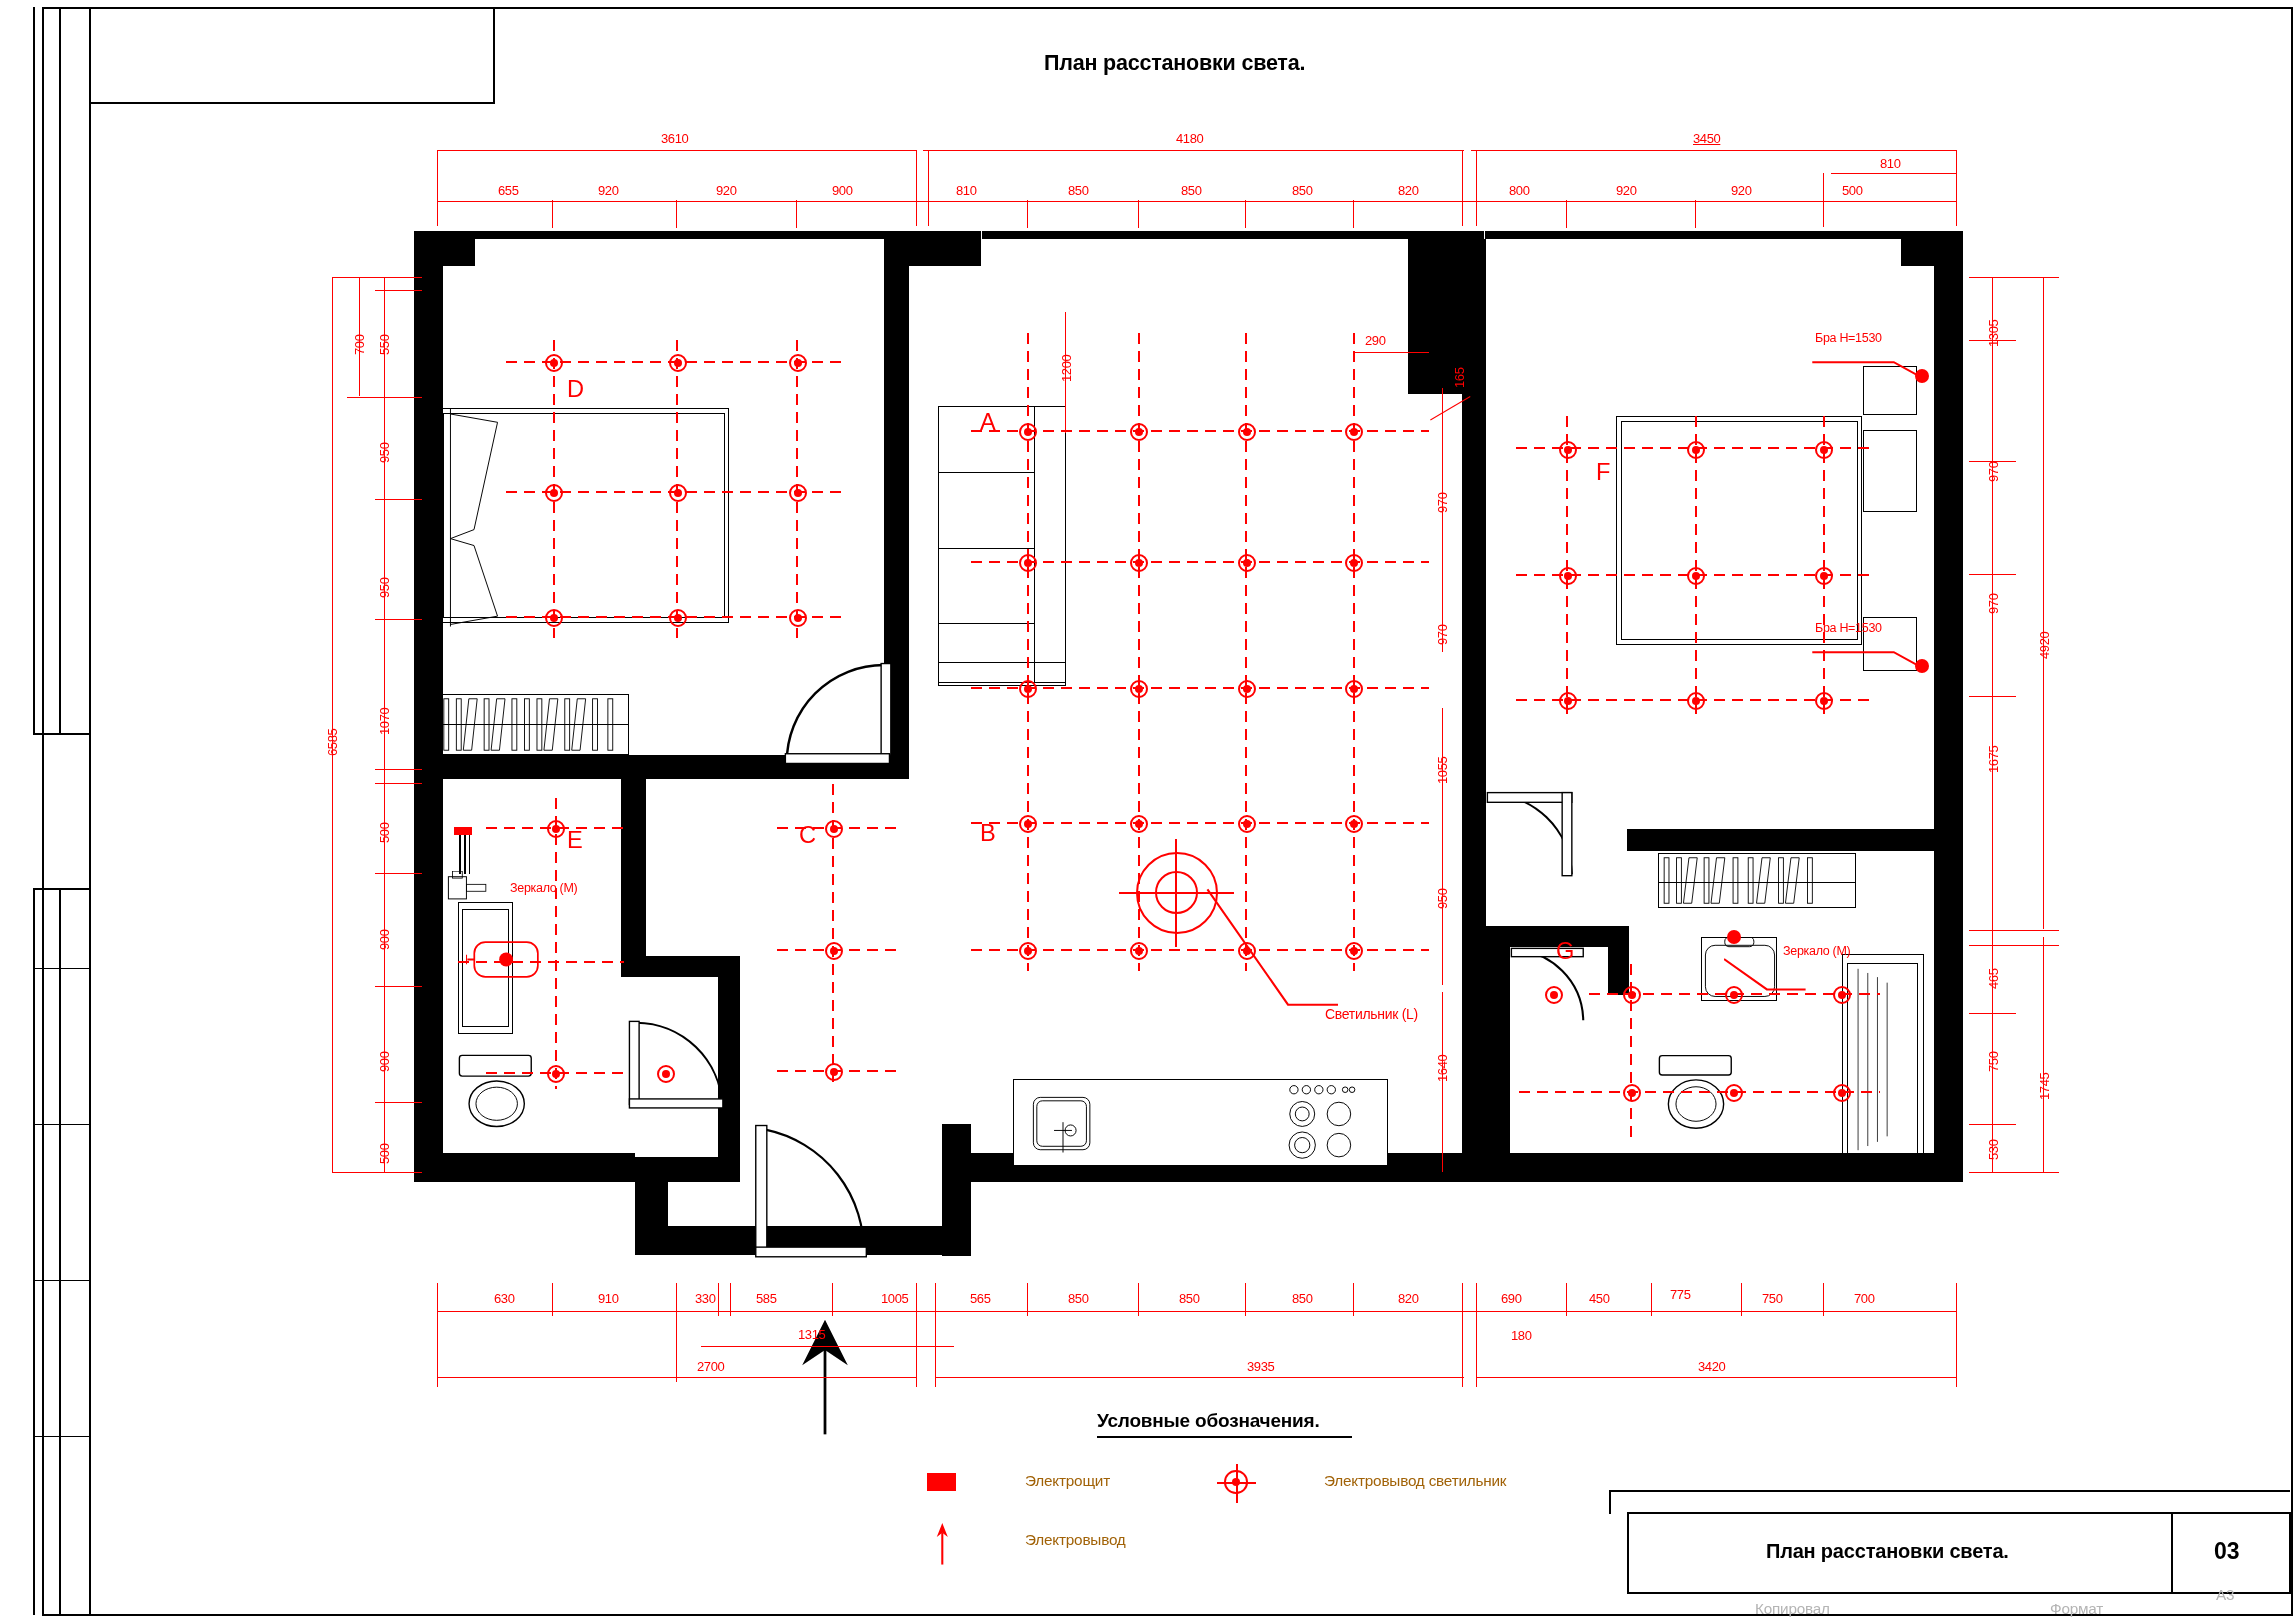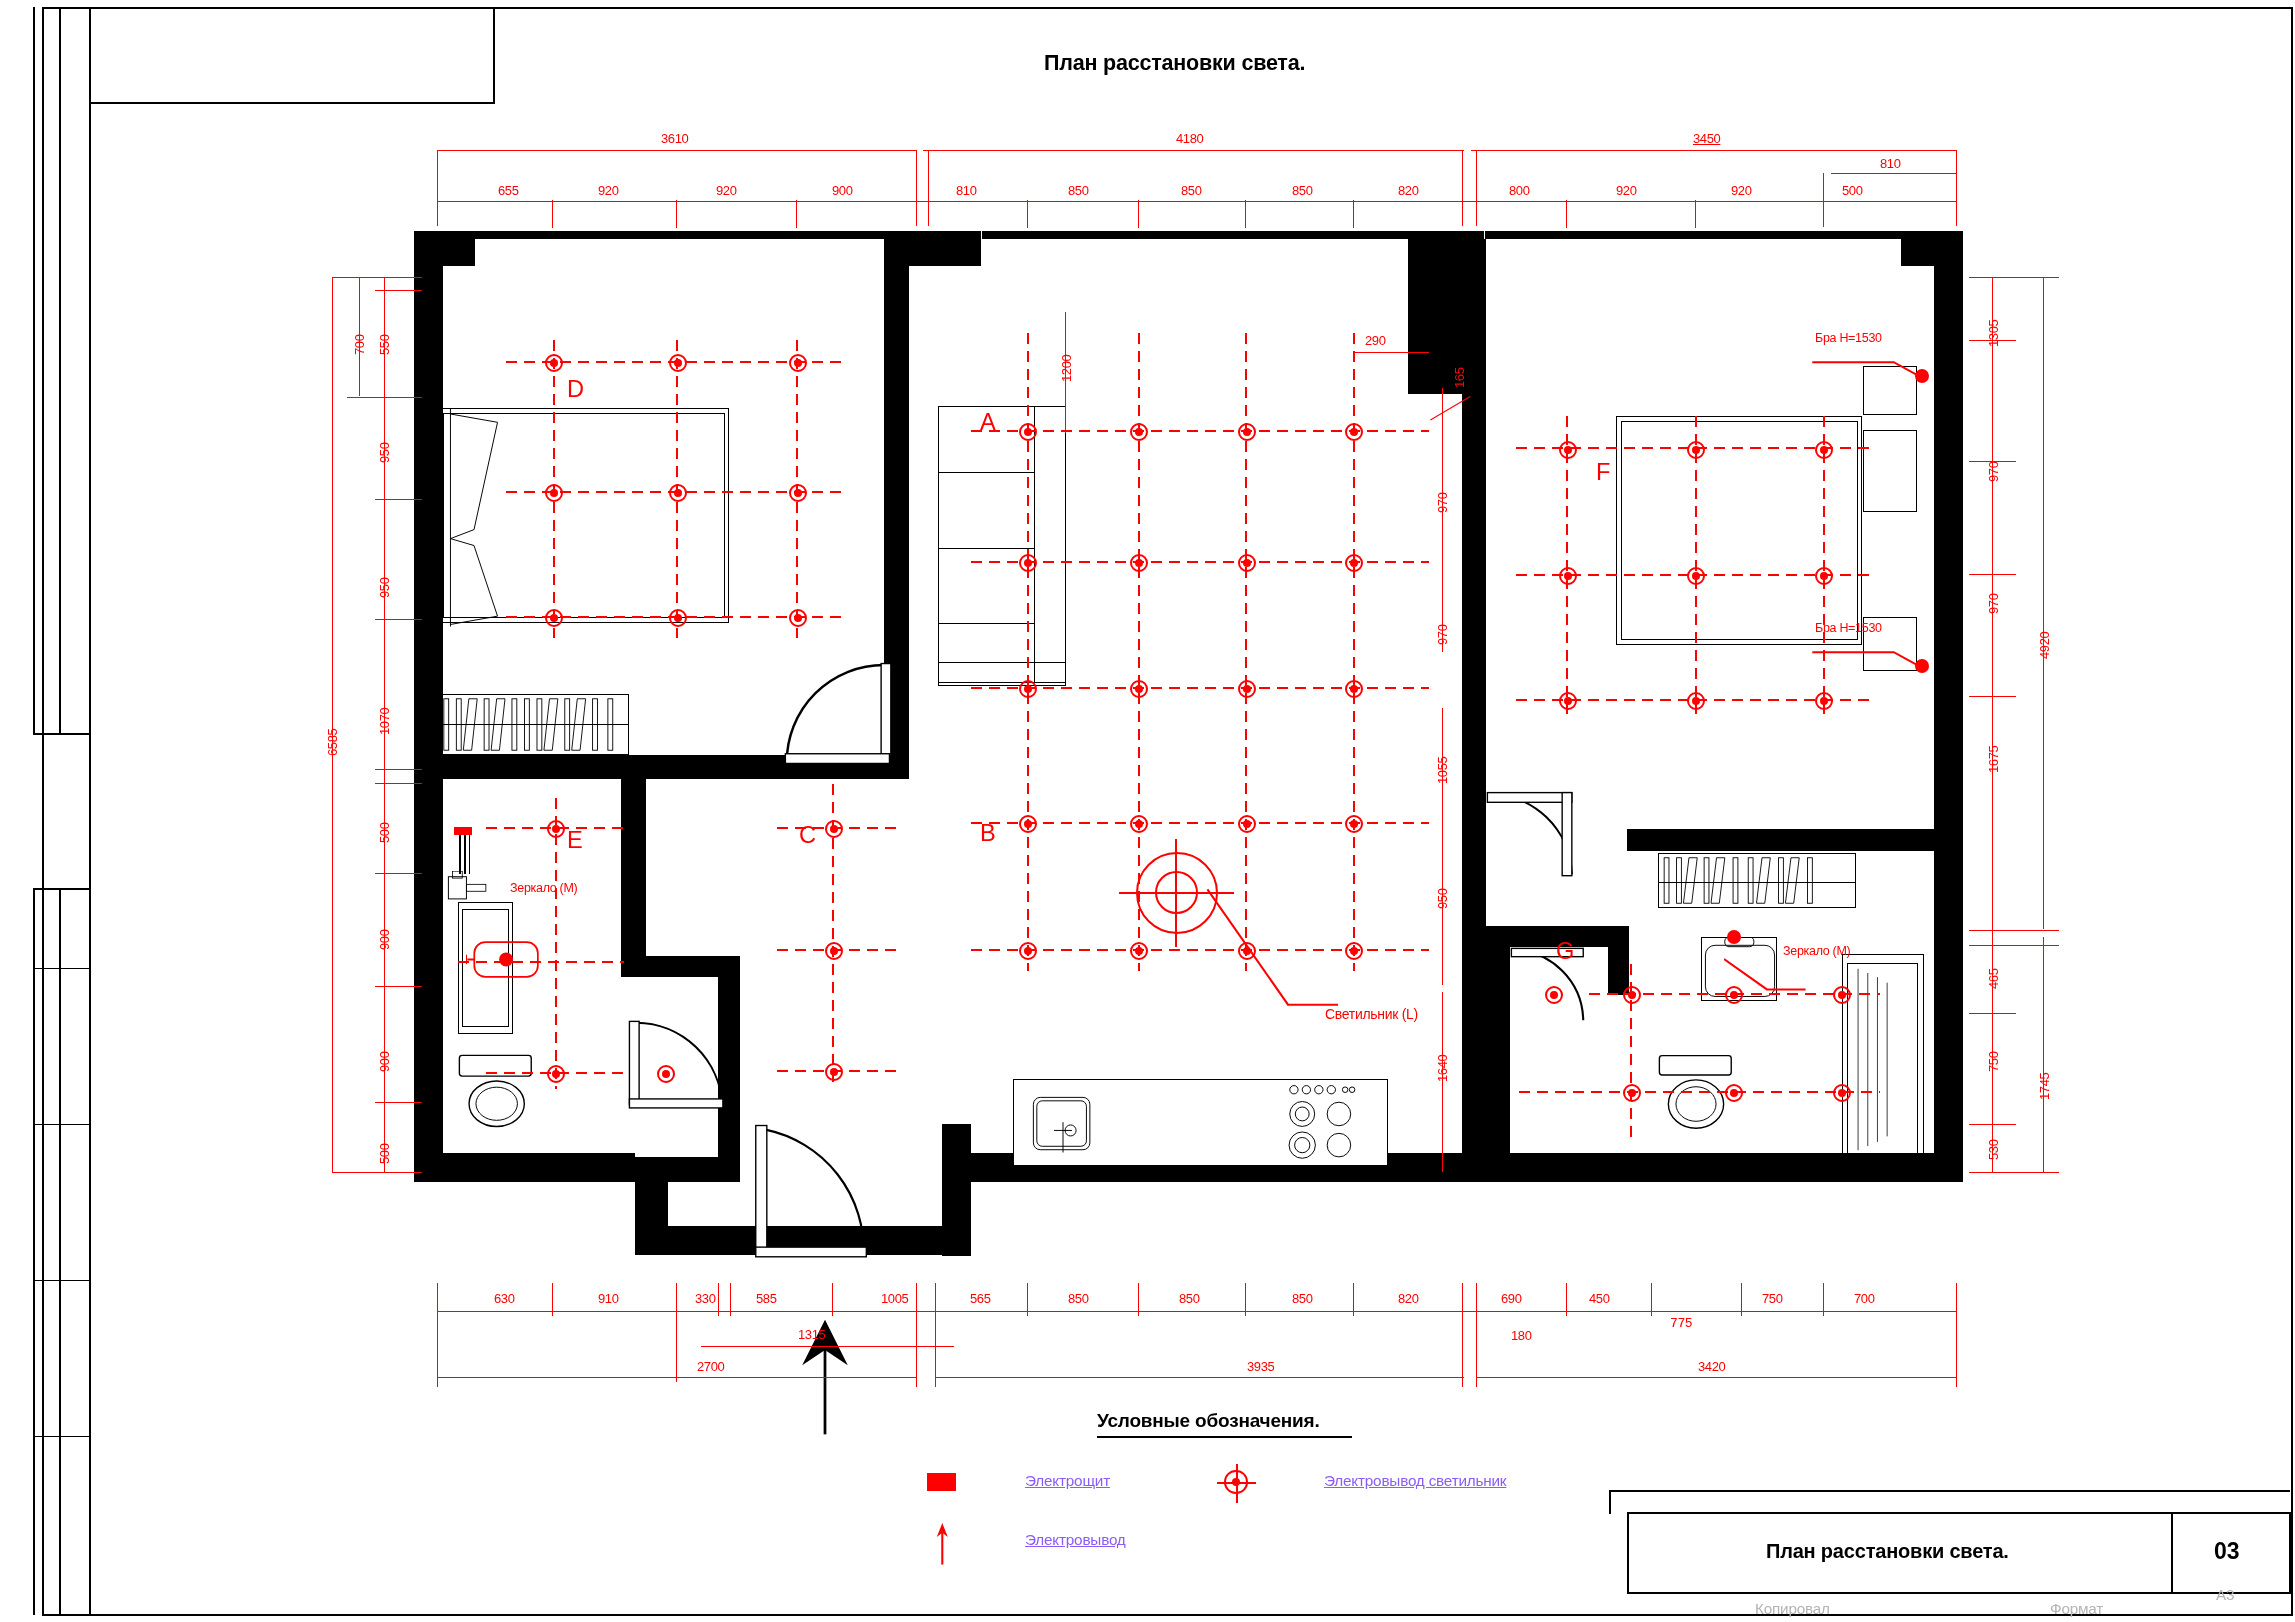--- a/index.html
+++ b/index.html
@@ -8,21 +8,21 @@
     position:relative;width:2295px;height:1623px;background:#ffffff;
     overflow:hidden;
   }
   .abs{position:absolute;}
   
   .fl{position:absolute;background:#000;}
   
   .t{position:absolute;white-space:nowrap;line-height:1;}
   .title-main{font-size:21.5px;font-weight:bold;color:#000;letter-spacing:-0.2px;}
   .legend-title{font-size:19px;font-weight:bold;color:#000;letter-spacing:-0.2px;}
-  .legend-lbl{font-size:15.3px;color:#8b5cf6;letter-spacing:-0.2px;text-decoration:underline;}
+  .legend-lbl{font-size:15.3px;color:#a16207;letter-spacing:-0.2px;}
   .tb-title{font-size:20px;font-weight:bold;color:#000;letter-spacing:-0.2px;}
   .tb-num{font-size:23px;font-weight:bold;color:#000;}
   .tb-faint{font-size:15.3px;color:#b4b4b4;letter-spacing:-0.2px;}
   .dim{font-size:13px;color:#ff0000;font-family:"Liberation Sans",sans-serif;
        letter-spacing:-0.4px;transform-origin:0 0;}
   .dimv{font-size:13px;color:#ff0000;letter-spacing:-0.4px;
         transform:rotate(-90deg);transform-origin:0 0;}
   .roomlbl{font-size:23.6px;color:#ff0000;font-weight:400;}
   .note{font-size:14px;color:#ff0000;letter-spacing:-0.3px;}
   .noteb{font-size:12.5px;color:#ff0000;letter-spacing:-0.3px;}
@@ -494,21 +494,21 @@
   <div class="t dim" style="left:695px;top:1292px;">330</div>
   <div class="t dim" style="left:756px;top:1292px;">585</div>
   <div class="t dim" style="left:881px;top:1292px;">1005</div>
   <div class="t dim" style="left:970px;top:1292px;">565</div>
   <div class="t dim" style="left:1068px;top:1292px;">850</div>
   <div class="t dim" style="left:1179px;top:1292px;">850</div>
   <div class="t dim" style="left:1292px;top:1292px;">850</div>
   <div class="t dim" style="left:1398px;top:1292px;">820</div>
   <div class="t dim" style="left:1501px;top:1292px;">690</div>
   <div class="t dim" style="left:1589px;top:1292px;">450</div>
-  <div class="t dim" style="left:1670px;top:1317px;font-family:Liberation Mono, monospace;">775</div>
+  <div class="t dim" style="left:1670px;top:1288px;">775</div>
   <div class="t dim" style="left:1762px;top:1292px;">750</div>
   <div class="t dim" style="left:1854px;top:1292px;">700</div>
   <div class="t dim" style="left:1511px;top:1329px;">180</div>
   <div class="t dim" style="left:798px;top:1328px;">1315</div>
   <div class="t dim" style="left:697px;top:1360px;">2700</div>
   <div class="t dim" style="left:1247px;top:1360px;">3935</div>
   <div class="t dim" style="left:1698px;top:1360px;">3420</div>
 
   <div class="ext" style="left:437px;top:1283px;height:104px;"></div>
   <div class="ext" style="left:552px;top:1283px;height:33px;"></div>

